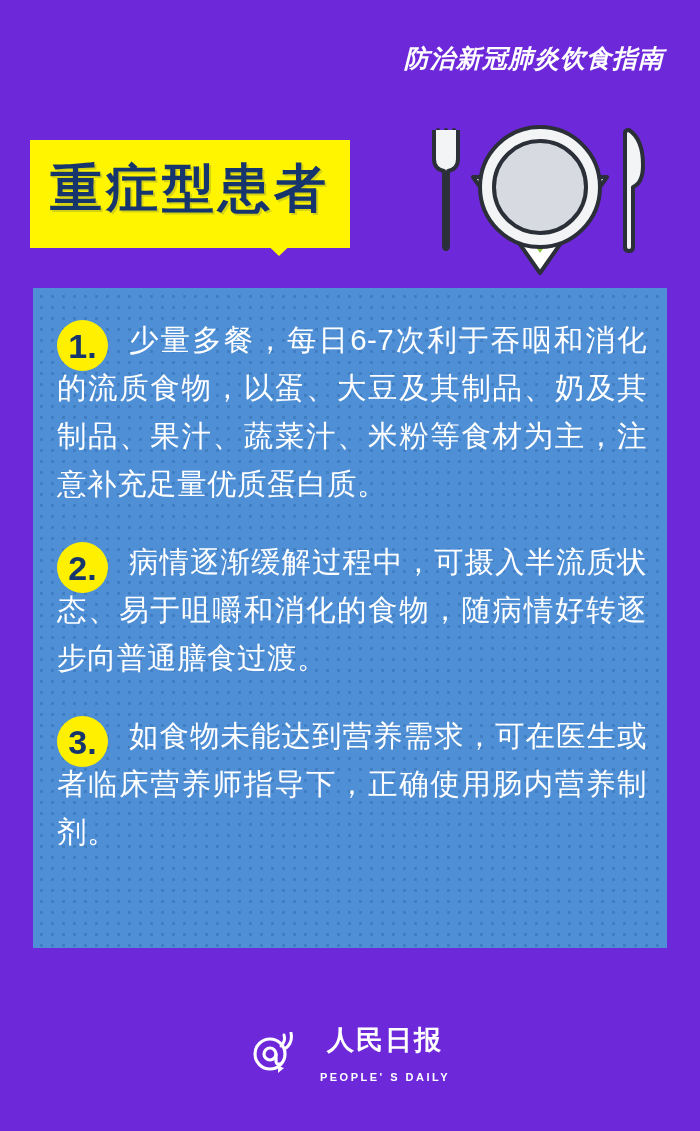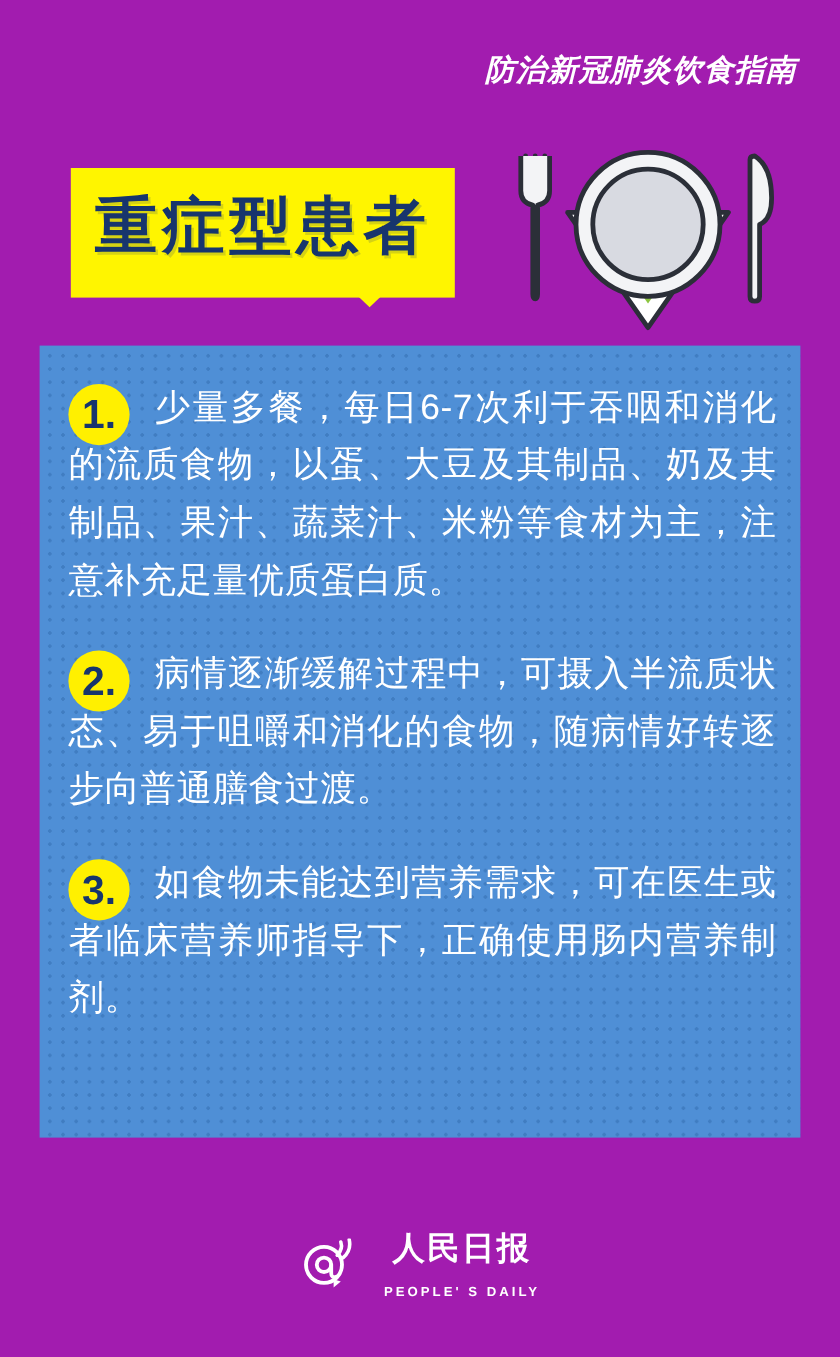--- a/index.html
+++ b/index.html
@@ -4,42 +4,42 @@
 <style>
   html, body {
     margin: 0;
     padding: 0;
     background: #2c5f9e;
   }
   .page {
     position: relative;
     width: 700px;
     height: 1131px;
-    background: #a21caf;
+    background: #6d28d9;
     overflow: hidden;
     font-family: "Liberation Sans", "DejaVu Sans", sans-serif;
   }
 
   
   .header-title {
     position: absolute;
     top: 42px;
     right: 36px;
     font-size: 25px;
     font-weight: bold;
     font-style: italic;
     color: #ffffff;
     letter-spacing: 1px;
     white-space: nowrap;
   }
 
   
   .banner {
     position: absolute;
-    left: 59px;
+    left: 30px;
     top: 140px;
     width: 320px;
     height: 108px;
     background: #fff500;
   }
   .banner-text {
     position: absolute;
     left: 0;
     top: 0;
     width: 320px;

